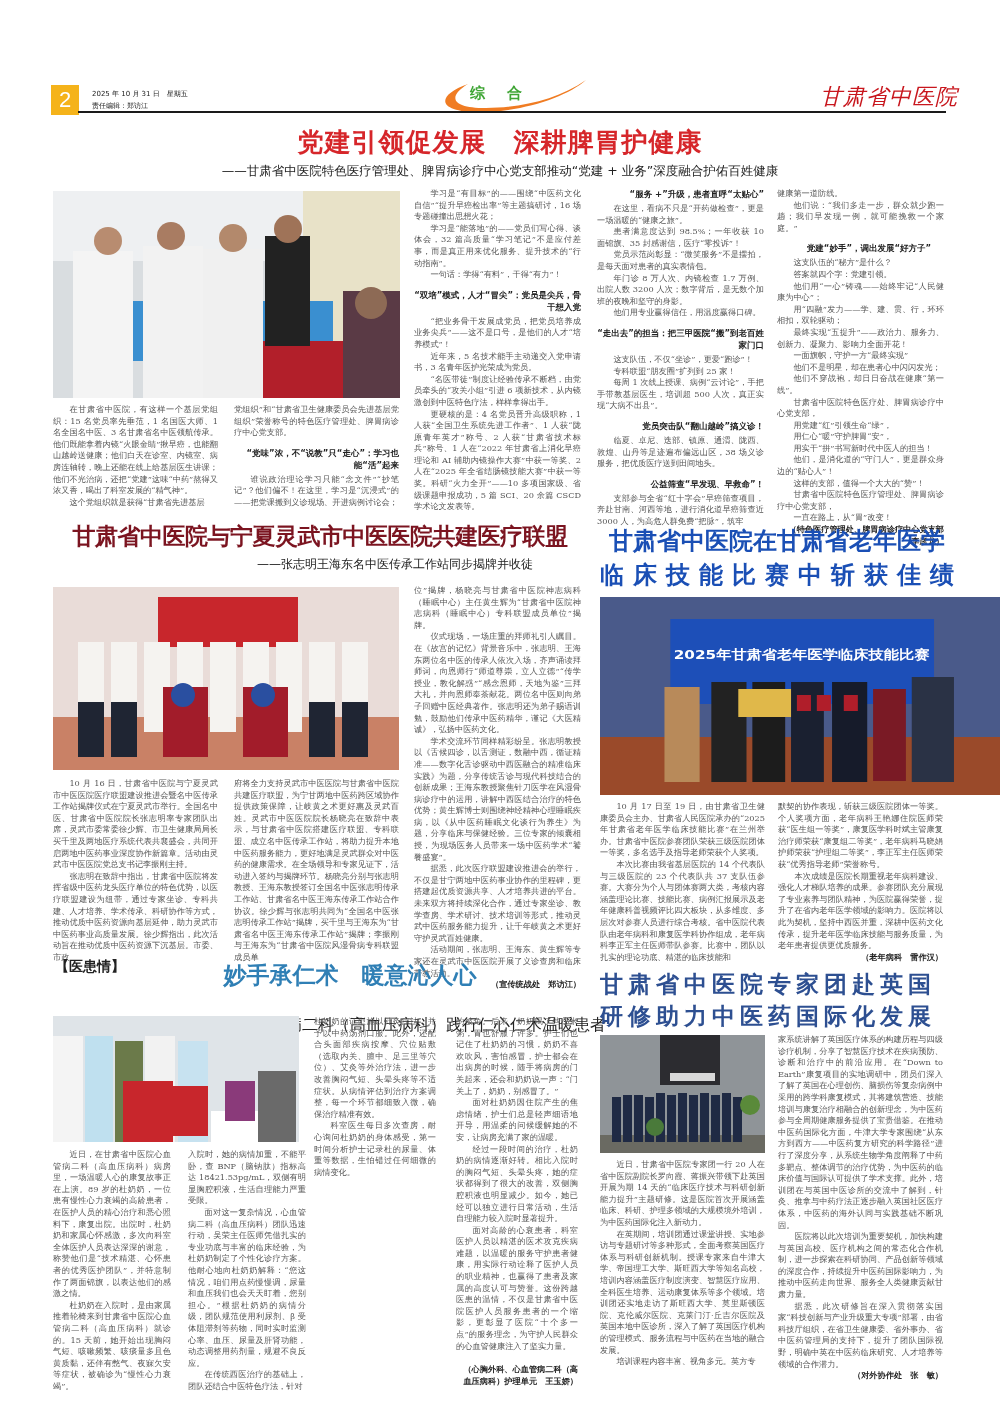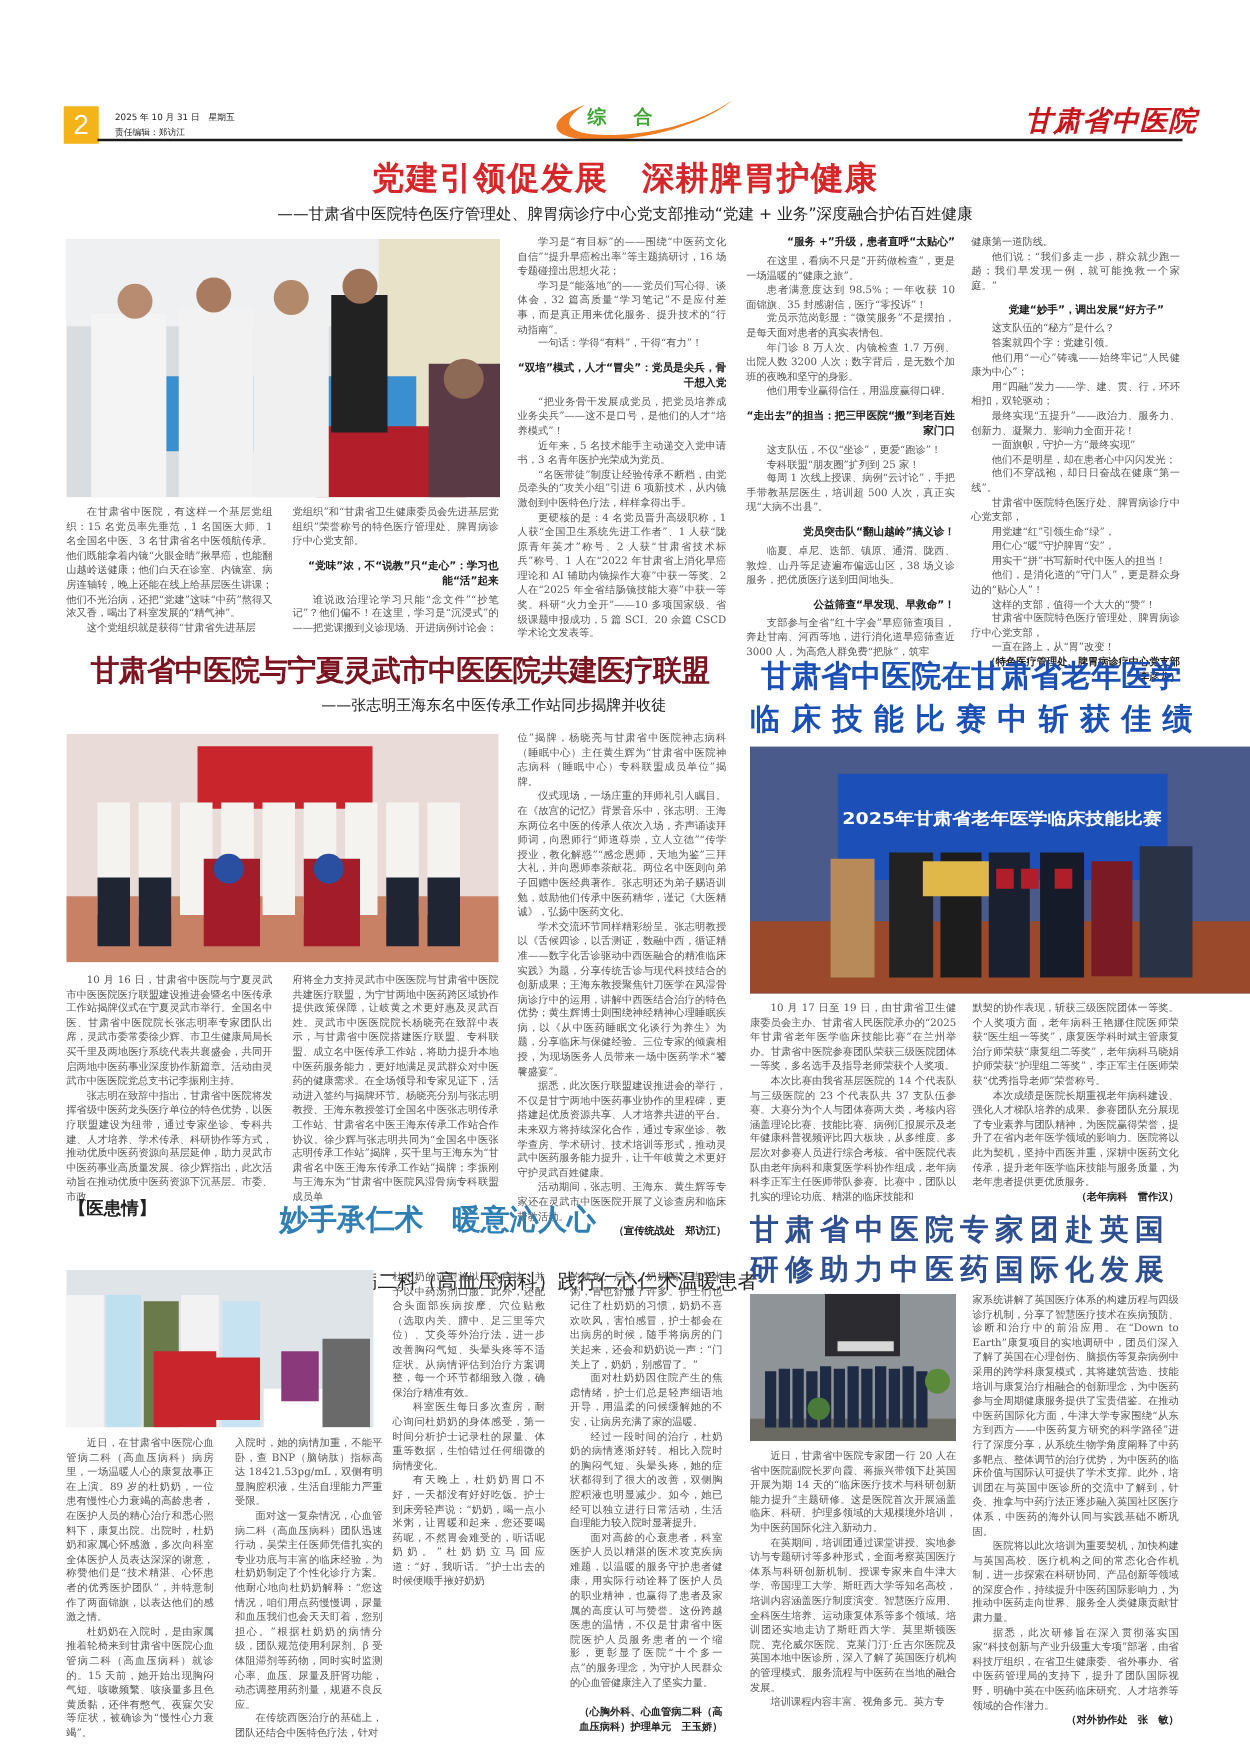--- a/index.html
+++ b/index.html
@@ -9,21 +9,21 @@
 
   
   .page-no { left: 51px; top: 85px; width: 28px; height: 30px; background: #f5b31a; color: #fff;
              font-family: "Liberation Sans", sans-serif; font-size: 22px; line-height: 30px; text-align: center; }
   .issue-date, .issue-editor { left: 92px; font-size: 7px; color: #222; white-space: nowrap; }
   .issue-date { top: 89px; }
   .issue-editor { top: 101px; }
   .rule-top { left: 78px; top: 111px; width: 868px; height: 2px; background: #1a1a1a; }
   .section-swoosh { left: 428px; top: 78px; width: 160px; height: 40px; }
   .section-label { left: 470px; top: 84px; width: 110px; font-size: 15px; color: #3fa535; font-weight: bold; letter-spacing: 22px; white-space: nowrap; }
-  .brand-logo { left: 820px; top: 82px; font-family: "DejaVu Serif", serif; font-size: 22px; font-weight: bold; color: #c8161d; font-style: italic; white-space: nowrap; letter-spacing: 1px; }
+  .brand-logo { left: 820px; top: 82px; font-family: "DejaVu Serif", serif; font-size: 22px; font-weight: normal; color: #c8161d; font-style: italic; white-space: nowrap; letter-spacing: 1px; }
 
   
   .headline-1 { left: 0; top: 125px; width: 1000px; text-align: center; font-size: 26px; font-weight: bold; color: #d6262a; letter-spacing: 1px; white-space: pre; }
   .subhead-1 { left: 0; top: 163px; width: 1000px; text-align: center; font-size: 12.5px; color: #222; white-space: nowrap; }
 
   .photo { overflow: hidden; }
   .photo svg { width: 100%; height: 100%; display: block; }
 
   .body-text { font-family: "DejaVu Serif", "Liberation Serif", serif; font-size: 8.2px; line-height: 11.6px; color: #555; text-align: justify; }
   .body-text p { text-indent: 2em; }
@@ -253,21 +253,20 @@
   <p>杜奶奶在入院时，是由家属推着轮椅来到甘肃省中医院心血管病二科（高血压病科）就诊的。15 天前，她开始出现胸闷气短、咳嗽频繁、咳痰量多且色黄质黏，还伴有憋气、夜寐欠安等症状，被确诊为“慢性心力衰竭”。</p>
 </div>
 <div class="abs body-text" style="left:188px;top:1149px;width:118px;">
   <p class="noind">入院时，她的病情加重，不能平卧，查 BNP（脑钠肽）指标高达 18421.53pg/mL，双侧有明显胸腔积液，生活自理能力严重受限。</p>
   <p>面对这一复杂情况，心血管病二科（高血压病科）团队迅速行动，吴荣主任医师凭借扎实的专业功底与丰富的临床经验，为杜奶奶制定了个性化诊疗方案。他耐心地向杜奶奶解释：“您这情况，咱们用点药慢慢调，尿量和血压我们也会天天盯着，您别担心。”根据杜奶奶的病情分级，团队规范使用利尿剂、β 受体阻滞剂等药物，同时实时监测心率、血压、尿量及肝肾功能，动态调整用药剂量，规避不良反应。</p>
   <p>在传统西医治疗的基础上，团队还结合中医特色疗法，针对</p>
 </div>
 <div class="abs body-text" style="left:314px;top:1016px;width:122px;">
   <p class="noind">杜奶奶的证型施以针灸疗法，并予以中药汤剂口服。此外，还配合头面部疾病按摩、穴位贴敷（选取内关、膻中、足三里等穴位）、艾灸等外治疗法，进一步改善胸闷气短、头晕头疼等不适症状。从病情评估到治疗方案调整，每一个环节都细致入微，确保治疗精准有效。</p>
   <p>科室医生每日多次查房，耐心询问杜奶奶的身体感受，第一时间分析护士记录杜的尿量、体重等数据，生怕错过任何细微的病情变化。</p>
-  <p>有天晚上，杜奶奶胃口不好，一天都没有好好吃饭。护士到床旁轻声说：“奶奶，喝一点小米粥，让胃暖和起来，您还要喝药呢，不然胃会难受的，听话呢奶奶。”杜奶奶立马回应道：“好，我听话。”护士出去的时候便顺手掖好奶奶</p>
 </div>
 <div class="abs body-text" style="left:456px;top:1016px;width:122px;">
   <p class="noind">的被角。后来，奶奶喝了些小米粥，胃也舒服了许多。护士们也记住了杜奶奶的习惯，奶奶不喜欢吹风，害怕感冒，护士都会在出病房的时候，随手将病房的门关起来，还会和奶奶说一声：“门关上了，奶奶，别感冒了。”</p>
   <p>面对杜奶奶因住院产生的焦虑情绪，护士们总是轻声细语地开导，用温柔的问候缓解她的不安，让病房充满了家的温暖。</p>
   <p>经过一段时间的治疗，杜奶奶的病情逐渐好转。相比入院时的胸闷气短、头晕头疼，她的症状都得到了很大的改善，双侧胸腔积液也明显减少。如今，她已经可以独立进行日常活动，生活自理能力较入院时显著提升。</p>
   <p>面对高龄的心衰患者，科室医护人员以精湛的医术攻克疾病难题，以温暖的服务守护患者健康，用实际行动诠释了医护人员的职业精神，也赢得了患者及家属的高度认可与赞誉。这份跨越医患的温情，不仅是甘肃省中医院医护人员服务患者的一个缩影，更彰显了医院“十个多一点”的服务理念，为守护人民群众的心血管健康注入了坚实力量。</p>
   <p class="byline" style="margin-top:12px;">（心胸外科、心血管病二科（高血压病科）护理单元　王玉娇）</p>
 </div>
 
 <div class="abs headline-5">

